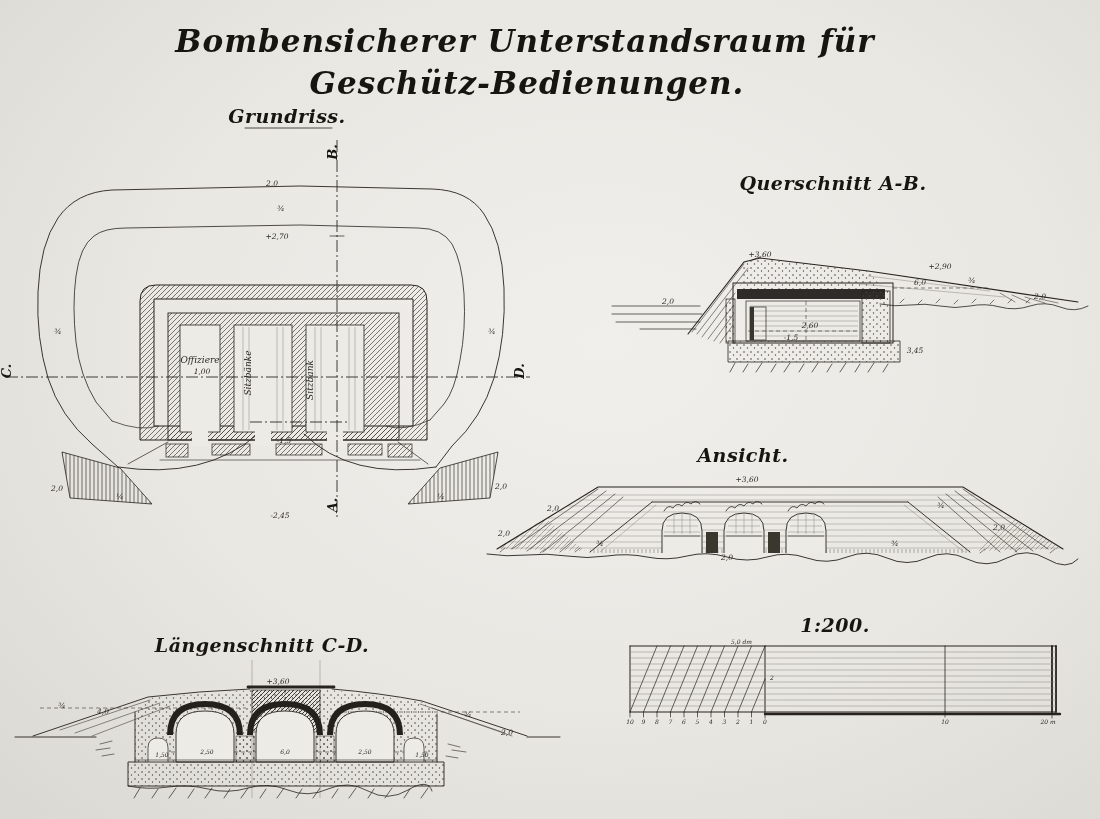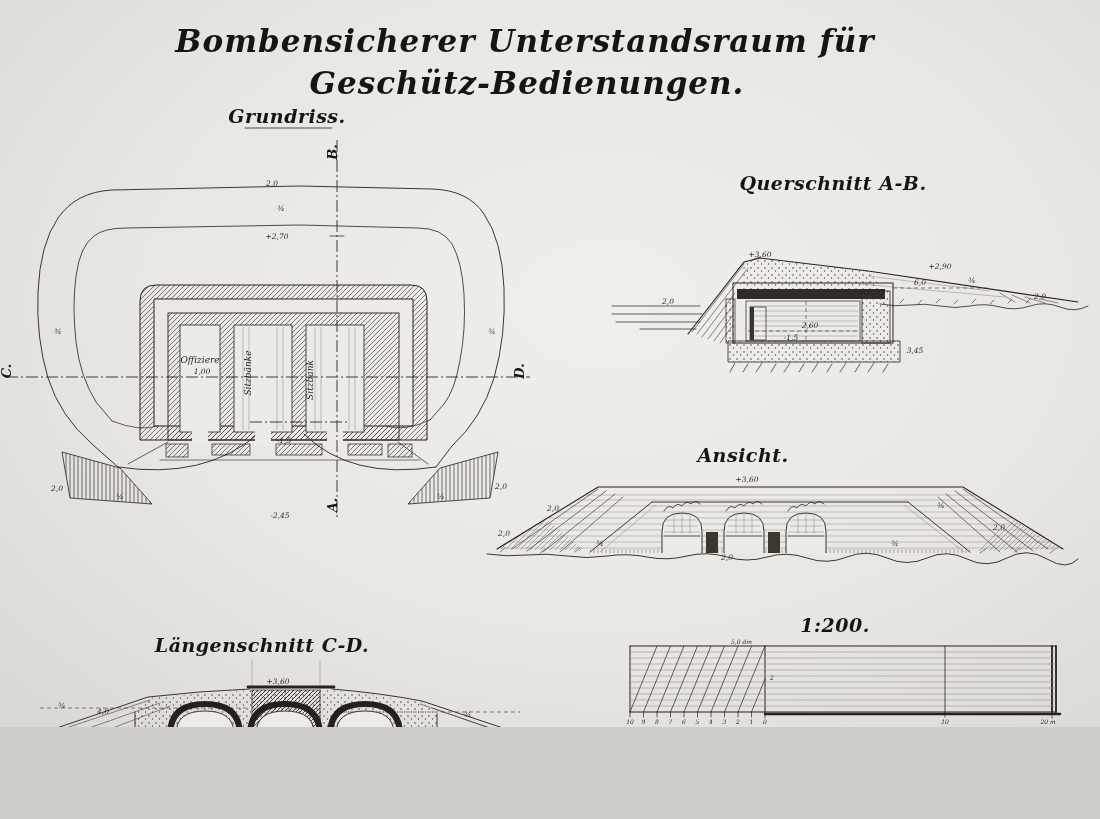--- a/index.html
+++ b/index.html
@@ -1,17 +1,17 @@
 <!DOCTYPE html>
 <html><head>
 <meta charset="utf-8">
 <style>
   html,body{margin:0;padding:0;background:#cfcdc7;}
   .paper{
-    position:relative;width:1100px;height:727px;overflow:hidden;
+    position:relative;width:1100px;height:819px;overflow:hidden;
     background:radial-gradient(ellipse at 55% 42%, #f0efeb 0%, #e9e7e2 55%, #dad8d2 100%);
   }
   svg{position:absolute;left:0;top:0;}
   .script{font-family:"DejaVu Serif",serif;font-style:italic;fill:#17150f;}
   .big{font-size:31px;font-weight:bold;letter-spacing:1px;}
   .vtitle{font-size:19px;font-weight:bold;letter-spacing:.5px;}
   .dim{font-family:"DejaVu Serif",serif;font-style:italic;font-size:7.5px;fill:#2b2823;}
   .dim2{font-family:"DejaVu Serif",serif;font-style:italic;font-size:9px;fill:#2b2823;}
   .tick{font-family:"DejaVu Serif",serif;font-style:italic;font-size:6px;fill:#2b2823;}
   .axl{font-family:"DejaVu Serif",serif;font-style:italic;font-weight:bold;font-size:13px;fill:#17150f;}

